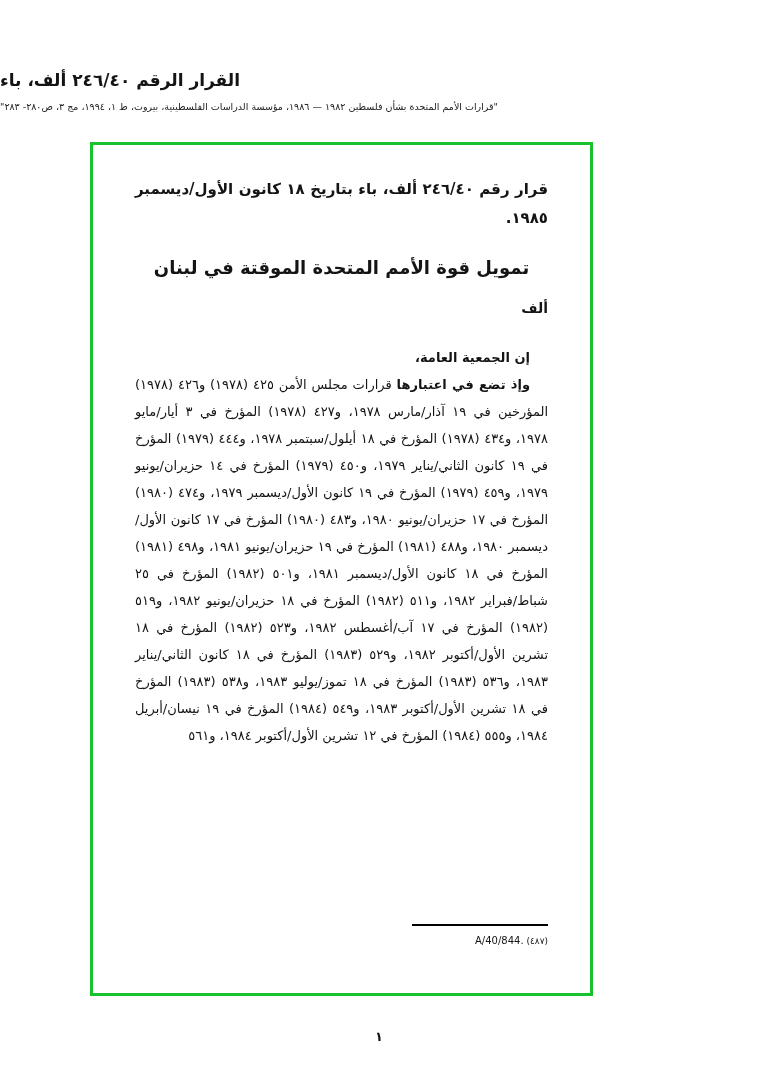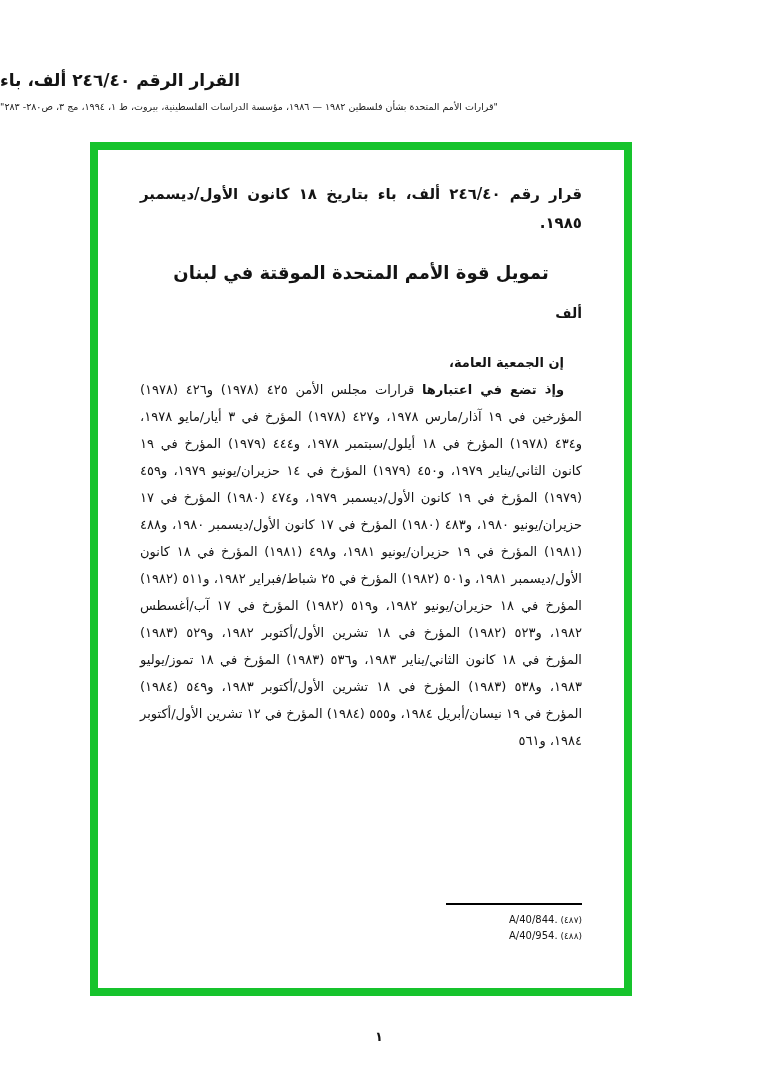--- a/index.html
+++ b/index.html
@@ -26,23 +26,23 @@
   .source-citation {
     margin-top:11px;
     font-size:9.5px;
     white-space:nowrap;
     color:#1a1a1a;
   }
 
   .resolution-box {
     position:absolute;
     left:90px; top:142px;
-    width:542px; height:854px;
+    width:503px; height:854px;
     background:#ffffff;
-    border:8px solid #7f1d1d;
+    border:3px solid #7f1d1d;
     padding:30px 42px 0 42px;
     direction:rtl;
   }
 
   .resolution-heading {
     font-size:15px;
     font-weight:bold;
     line-height:29px;
     text-align:justify;
     text-align-last:right;
@@ -125,18 +125,17 @@
 
   <div class="body-paragraphs">
       <p><span class="seg-bold">إن الجمعية العامة،</span></p>
       <p><span class="seg-bold">وإذ تضع في اعتبارها</span><span class="seg-normal"> قرارات مجلس الأمن ٤٢٥ (١٩٧٨) و٤٢٦ (١٩٧٨) المؤرخين في ١٩ آذار/مارس ١٩٧٨، و٤٢٧ (١٩٧٨) المؤرخ في ٣ أيار/مايو ١٩٧٨، و٤٣٤ (١٩٧٨) المؤرخ في ١٨ أيلول/سبتمبر ١٩٧٨، و٤٤٤ (١٩٧٩) المؤرخ في ١٩ كانون الثاني/يناير ١٩٧٩، و٤٥٠ (١٩٧٩) المؤرخ في ١٤ حزيران/يونيو ١٩٧٩، و٤٥٩ (١٩٧٩) المؤرخ في ١٩ كانون الأول/ديسمبر ١٩٧٩، و٤٧٤ (١٩٨٠) المؤرخ في ١٧ حزيران/يونيو ١٩٨٠، و٤٨٣ (١٩٨٠) المؤرخ في ١٧ كانون الأول/ديسمبر ١٩٨٠، و٤٨٨ (١٩٨١) المؤرخ في ١٩ حزيران/يونيو ١٩٨١، و٤٩٨ (١٩٨١) المؤرخ في ١٨ كانون الأول/ديسمبر ١٩٨١، و٥٠١ (١٩٨٢) المؤرخ في ٢٥ شباط/فبراير ١٩٨٢، و٥١١ (١٩٨٢) المؤرخ في ١٨ حزيران/يونيو ١٩٨٢، و٥١٩ (١٩٨٢) المؤرخ في ١٧ آب/أغسطس ١٩٨٢، و٥٢٣ (١٩٨٢) المؤرخ في ١٨ تشرين الأول/أكتوبر ١٩٨٢، و٥٢٩ (١٩٨٣) المؤرخ في ١٨ كانون الثاني/يناير ١٩٨٣، و٥٣٦ (١٩٨٣) المؤرخ في ١٨ تموز/يوليو ١٩٨٣، و٥٣٨ (١٩٨٣) المؤرخ في ١٨ تشرين الأول/أكتوبر ١٩٨٣، و٥٤٩ (١٩٨٤) المؤرخ في ١٩ نيسان/أبريل ١٩٨٤، و٥٥٥ (١٩٨٤) المؤرخ في ١٢ تشرين الأول/أكتوبر ١٩٨٤، و٥٦١</span></p>
     </div>
 
   <div class="footnote-block">
     <div class="footnote-divider"></div>
     <div>
         <div class="footnote"><span class="fn-marker">(٤٨٧) </span><span class="fn-text">A/40/844.</span></div>
-        <div class="footnote"><span class="fn-marker">(٤٨٨) </span><span class="fn-text">A/40/954.</span></div>
       </div>
   </div>
 </section>
 
 <div class="page-number">١</div>
 
 </body></html>

